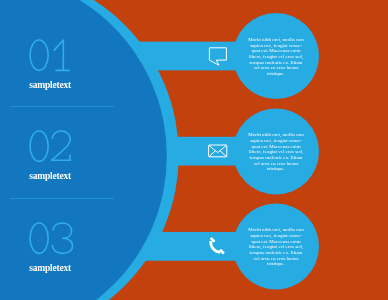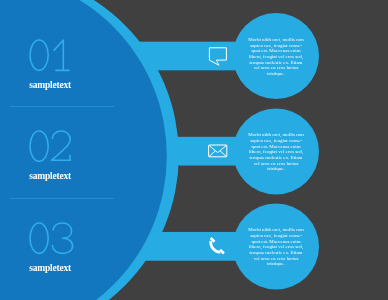--- a/index.html
+++ b/index.html
@@ -1,19 +1,19 @@
 <!DOCTYPE html>
 <html><head>
 <meta charset="utf-8">
 <title>Infographic</title>
 <style>
   html,body{margin:0;padding:0;}
   body{width:388px;height:300px;background:#ffffff;overflow:hidden;
        font-family:"Liberation Sans",sans-serif;}
-  #stage{position:relative;width:388px;height:300px;overflow:hidden;background:#404040;}
+  #stage{position:relative;width:388px;height:300px;overflow:hidden;background:#c2410c;}
   svg.layer{position:absolute;left:0;top:0;width:388px;height:300px;}
   .step{position:absolute;left:29.2px;width:120px;height:60px;}
   .num{display:block;width:46px;height:33px;overflow:visible;}
   .sample{font-family:"Liberation Serif",serif;font-weight:700;font-size:9.5px;
           line-height:9.5px;color:#ffffff;letter-spacing:-0.2px;position:absolute;left:0;top:42px;}
   .step1{top:39.2px;} .step2{top:130.2px;} .step3{top:221.8px;}
   .divider{position:absolute;left:10px;width:104px;height:1px;background:#1e8fd7;}
   .div1{top:106px;} .div2{top:198px;}
   .bubble{position:absolute;width:70px;color:#ffffff;text-align:center;
           font-family:"Liberation Serif",serif;font-size:5px;}

